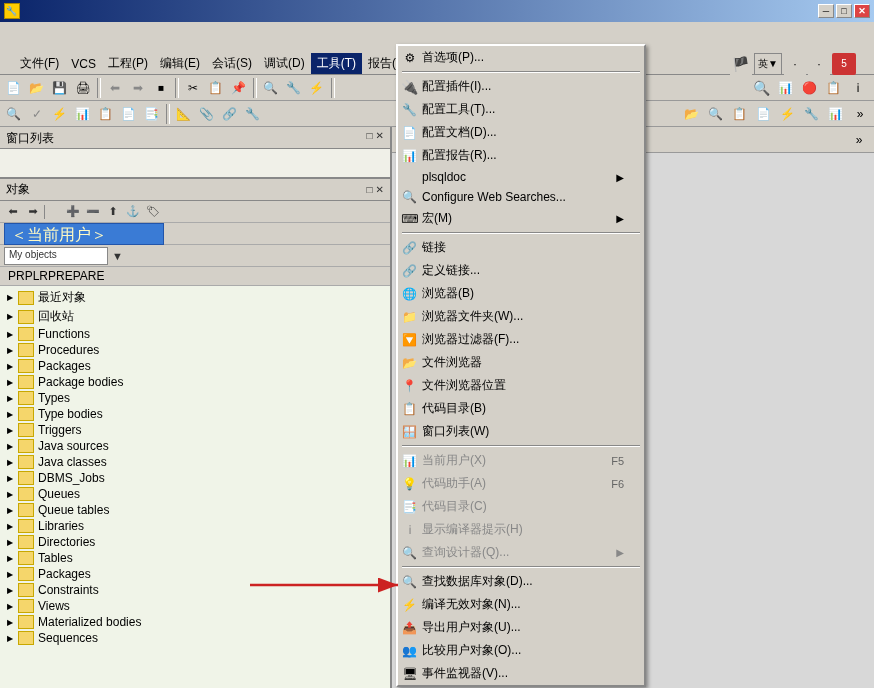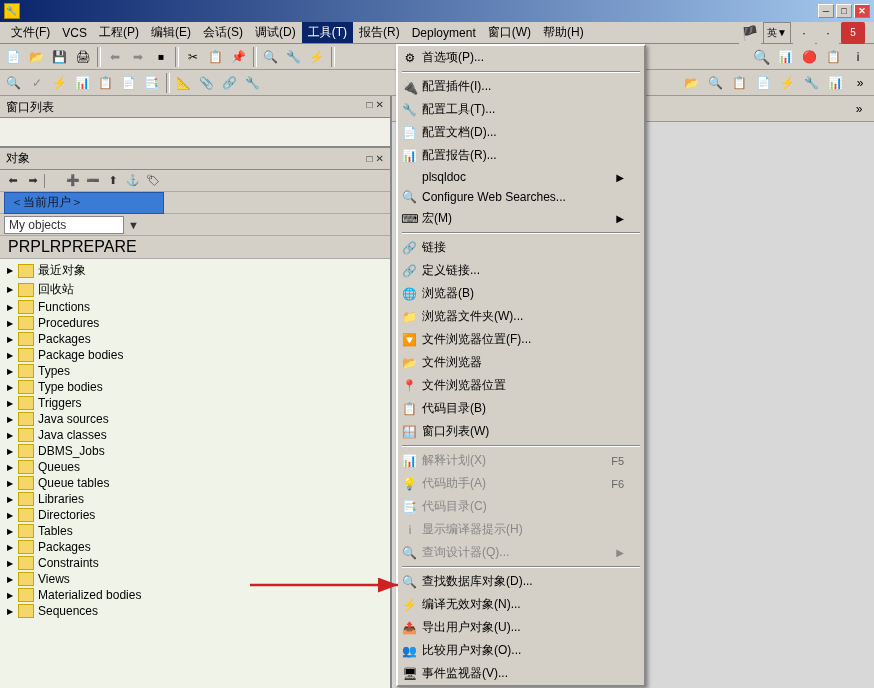--- a/index.html
+++ b/index.html
@@ -49,23 +49,24 @@
       color: #000;
     }
     .tb-btn.close { background: #d44; color: white; }
 
     
     .menu-bar {
       background: #d4d0c8;
       height: 22px;
       display: flex;
       align-items: center;
-      padding: 0 5px;
+      padding: 0 14px;
       border-bottom: 1px solid #888;
       font-size: 12px;
+      margin-top: 31px;
     }
     .menu-item {
       padding: 2px 6px;
       cursor: pointer;
       white-space: nowrap;
     }
 
     
     .toolbar {
       background: #d4d0c8;
@@ -161,34 +162,34 @@
     }
     .obj-tb-btn {
       width: 18px; height: 18px;
       font-size: 11px;
       display: flex; align-items: center; justify-content: center;
       cursor: pointer;
       color: #333;
     }
     .schema-select {
       background: #3a7bd5;
-      color: #0f172a;
+      color: #fef9c3;
       padding: 1px 6px;
-      font-size: 12px;
+      font-size: 16px;
       border: 1px solid #2255aa;
       height: 22px;
       width: 160px;
     }
     .myobj-select {
       background: white;
       padding: 1px 4px;
-      font-size: 12px;
+      font-size: 10px;
       border: 1px solid #888;
       height: 18px;
-      width: 120px;
+      width: 104px;
     }
     .owner-label {
       font-size: 12px;
       color: #333;
       padding: 2px 4px;
       height: 22px;
       display: flex; align-items: center;
       border-bottom: 1px solid #aaa;
       background: #d4d0c8;
     }
@@ -223,21 +224,21 @@
       margin-right: 4px;
       font-size: 9px;
       display: flex; align-items: center; justify-content: center;
       flex-shrink: 0;
     }
     .tree-label {
       font-size: 12px;
     }
     .prprl-label {
       padding: 2px 8px;
-      font-size: 16px;
+      font-size: 12px;
       background: #d4d0c8;
       border-bottom: 1px solid #aaa;
       color: #000;
     }
 
     
     .right-panel {
       flex: 1;
       display: flex;
       flex-direction: column;
@@ -623,42 +624,42 @@
     <div class="dm-item">
       <span class="dm-item-icon">🌐</span>
       <span>浏览器(B)</span>
     </div>
     <div class="dm-item">
       <span class="dm-item-icon">📁</span>
       <span>浏览器文件夹(W)...</span>
     </div>
     <div class="dm-item">
       <span class="dm-item-icon">🔽</span>
-      <span>文件浏览器位置(F)...</span>
+      <span>浏览器过滤器(F)...</span>
     </div>
     <div class="dm-item">
       <span class="dm-item-icon">📂</span>
       <span>文件浏览器</span>
     </div>
     <div class="dm-item">
       <span class="dm-item-icon">📍</span>
       <span>文件浏览器位置</span>
     </div>
     <div class="dm-item">
       <span class="dm-item-icon">📋</span>
       <span>代码目录(B)</span>
     </div>
     <div class="dm-item">
       <span class="dm-item-icon">🪟</span>
       <span>窗口列表(W)</span>
     </div>
     <div class="dm-sep"></div>
     <div class="dm-item disabled">
       <span class="dm-item-icon" style="color:#888;">📊</span>
-      <span>解释计划(X)</span>
+      <span>当前用户(X)</span>
       <span class="dm-shortcut">F5</span>
     </div>
     <div class="dm-item disabled">
       <span class="dm-item-icon" style="color:#888;">💡</span>
       <span>代码助手(A)</span>
       <span class="dm-shortcut">F6</span>
     </div>
     <div class="dm-item disabled">
       <span class="dm-item-icon" style="color:#888;">📑</span>
       <span>代码目录(C)</span>

